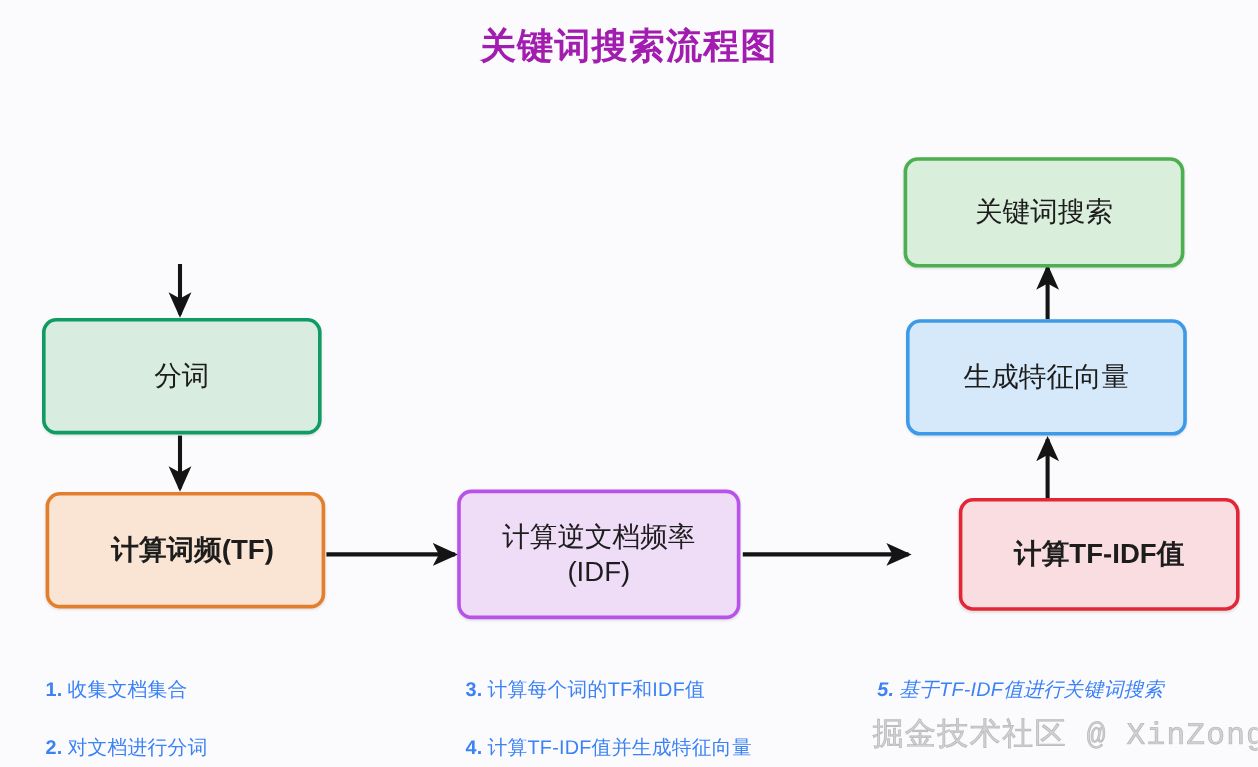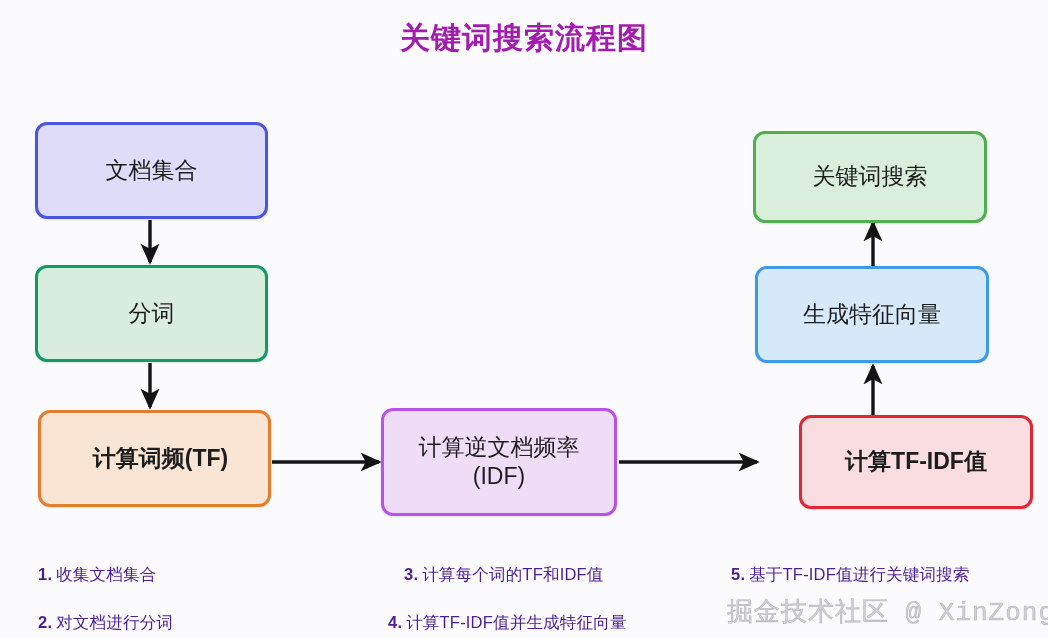--- a/index.html
+++ b/index.html
@@ -60,21 +60,21 @@
     position: absolute;
     left: 0;
     top: 0;
     width: 1048px;
     height: 639px;
     pointer-events: none;
   }
   .legend-item {
     position: absolute;
     font-size: 16.5px;
-    color: #4c1d95;
+    color: #3b82f6;
     white-space: nowrap;
     letter-spacing: 0.2px;
   }
   .legend-item .num {
     font-weight: 700;
     margin-right: 4px;
   }
   #watermark {
     position: absolute;
     left: 727px;
@@ -101,23 +101,20 @@
       </marker>
     </defs>
     <line x1="150" y1="220" x2="150" y2="262" stroke="#141414" stroke-width="3.4" marker-end="url(#arrowhead)"></line>
     <line x1="150" y1="363" x2="150" y2="407" stroke="#141414" stroke-width="3.4" marker-end="url(#arrowhead)"></line>
     <line x1="272" y1="462" x2="379" y2="462" stroke="#141414" stroke-width="3.4" marker-end="url(#arrowhead)"></line>
     <line x1="619" y1="462" x2="757" y2="462" stroke="#141414" stroke-width="3.4" marker-end="url(#arrowhead)"></line>
     <line x1="873" y1="415" x2="873" y2="366" stroke="#141414" stroke-width="3.4" marker-end="url(#arrowhead)"></line>
     <line x1="873" y1="266" x2="873" y2="223" stroke="#141414" stroke-width="3.4" marker-end="url(#arrowhead)"></line>
   </svg>
 
-  <div class="node n-blueviolet" style="left:35px; top:122px; width:233px; height:97px;">
-    <span>文档集合</span>
-  </div>
 
   <div class="node n-green" style="left:35px; top:265px; width:233px; height:97px;">
     <span>分词</span>
   </div>
 
   <div class="node n-orange bold" style="left:38px; top:410px; width:233px; height:97px;padding-left:20px;">
     <span>计算词频(TF)</span>
   </div>
 
   <div class="node n-purple" style="left:381px; top:408px; width:236px; height:108px; flex-direction:column;">
@@ -136,25 +133,25 @@
   <div class="node n-lightgreen" style="left:753px; top:131px; width:234px; height:92px;justify-content:center;">
     <span>关键词搜索</span>
   </div>
 
   <div class="legend-item" style="left:38px; top:564px;">
     <span class="num">1.</span><span>收集文档集合</span>
   </div>
   <div class="legend-item" style="left:38px; top:612px;">
     <span class="num">2.</span><span>对文档进行分词</span>
   </div>
-  <div class="legend-item" style="left:388px; top:564px;margin-left:16px;">
+  <div class="legend-item" style="left:388px; top:564px;">
     <span class="num">3.</span><span>计算每个词的TF和IDF值</span>
   </div>
   <div class="legend-item" style="left:388px; top:612px;">
     <span class="num">4.</span><span>计算TF-IDF值并生成特征向量</span>
   </div>
-  <div class="legend-item" style="left:731px; top:564px;">
+  <div class="legend-item" style="left:731px; top:564px;font-style:italic;">
     <span class="num">5.</span><span>基于TF-IDF值进行关键词搜索</span>
   </div>
 
   <div id="watermark">掘金技术社区 @ XinZong</div>
 
 </div>
 
 </body></html>

